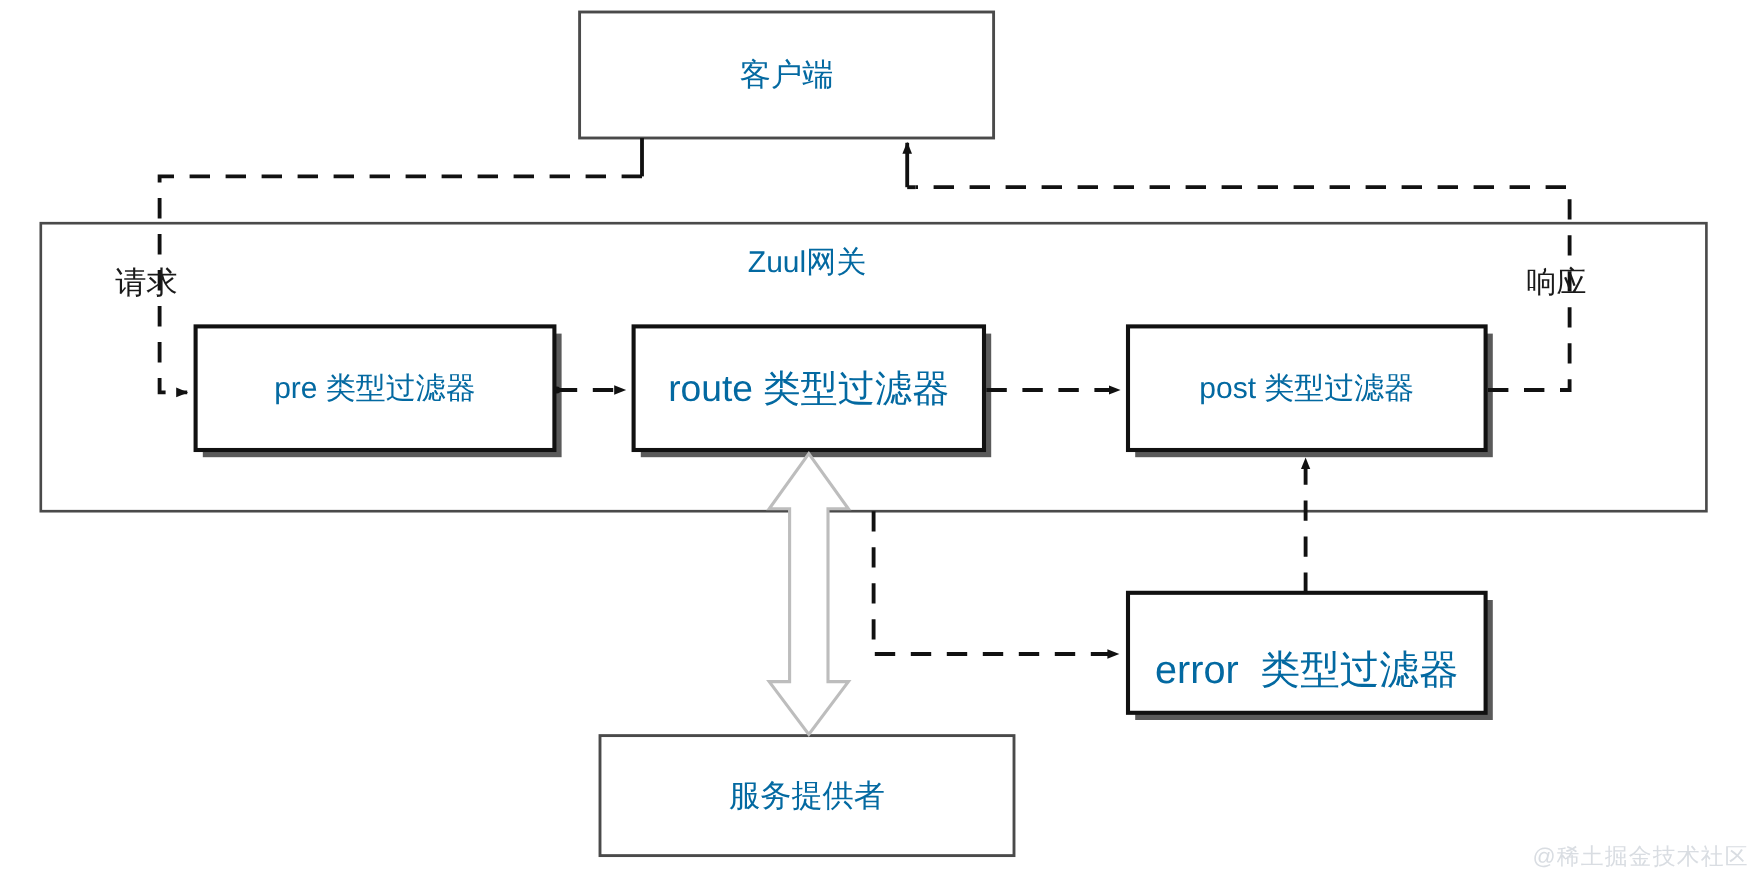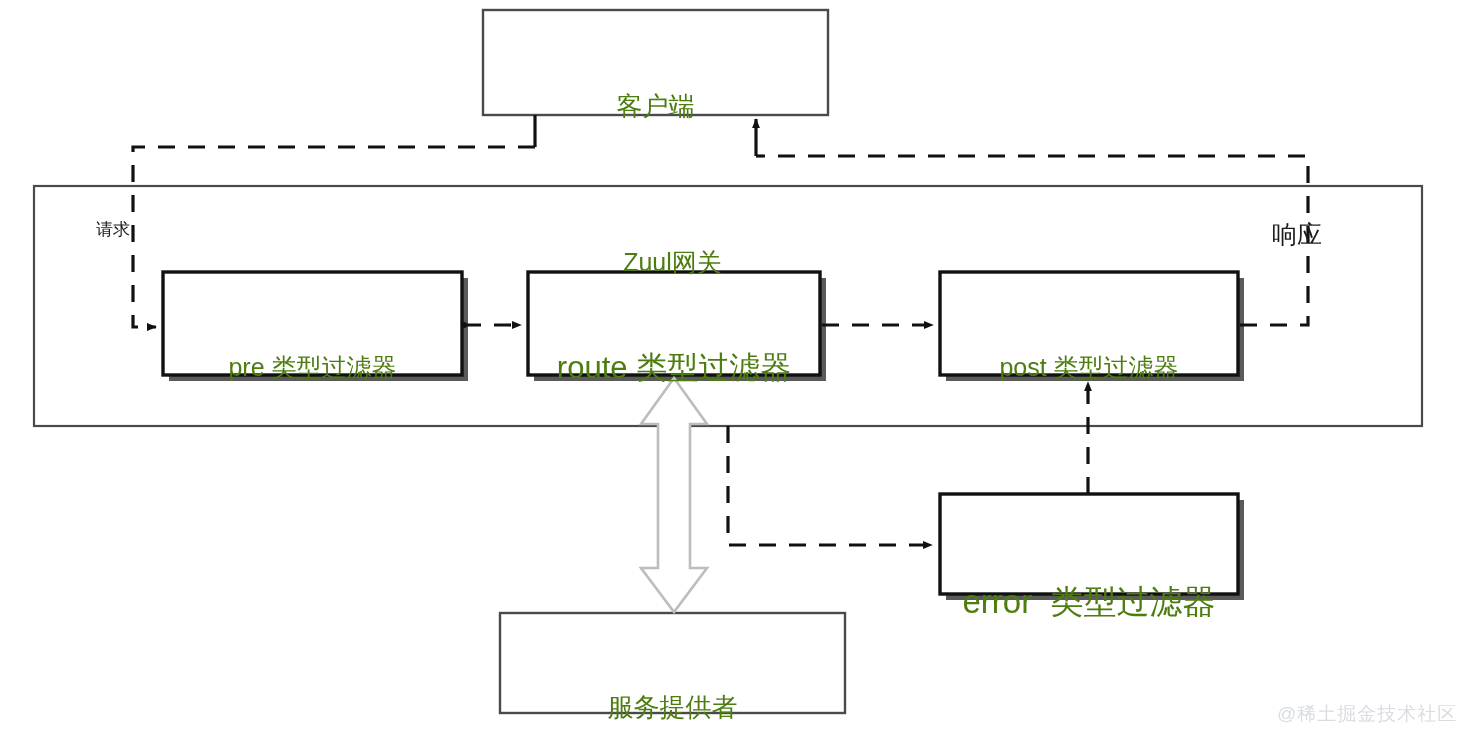--- a/index.html
+++ b/index.html
@@ -24,24 +24,23 @@
     top: 0;
     width: 1459px;
     height: 734px;
   }
   .node-label {
     position: absolute;
     display: flex;
     align-items: center;
     justify-content: center;
     text-align: left;
-    color: #4d7c0f;
+    color: #0369a1;
     white-space: pre;
     pointer-events: none;
-    margin-top: 44px;
   }
   .edge-label {
     position: absolute;
     color: #1a1a1a;
     white-space: pre;
   }
   .watermark {
     position: absolute;
     color: #d9dde2;
     letter-spacing: 1px;
@@ -150,19 +149,19 @@
   <div class="node-label" style="left:163px; top:272px; width:299px; height:103px; font-size:25px;">pre 类型过滤器</div>
 
   <div class="node-label" style="left:528px; top:272px; width:292px; height:103px; font-size:31px;">route 类型过滤器</div>
 
   <div class="node-label" style="left:940px; top:272px; width:298px; height:103px; font-size:25px;">post 类型过滤器</div>
 
   <div class="node-label" style="left:940px; top:494px; width:298px; height:128px; font-size:33px;">error  类型过滤器</div>
 
   <div class="node-label" style="left:500px; top:613px; width:345px; height:100px; font-size:26px;">服务提供者</div>
 
-  <div class="edge-label" style="left:96px; top:218px; font-size:17px;">请求</div>
+  <div class="edge-label" style="left:96px; top:218px; font-size:26px;">请求</div>
 
   <div class="edge-label" style="left:1272px; top:218px; font-size:25px;">响应</div>
 
   <div class="watermark" style="left:1277px; top:701px;text-align:center;">@稀土掘金技术社区</div>
 
 </div>
 
 </body></html>

